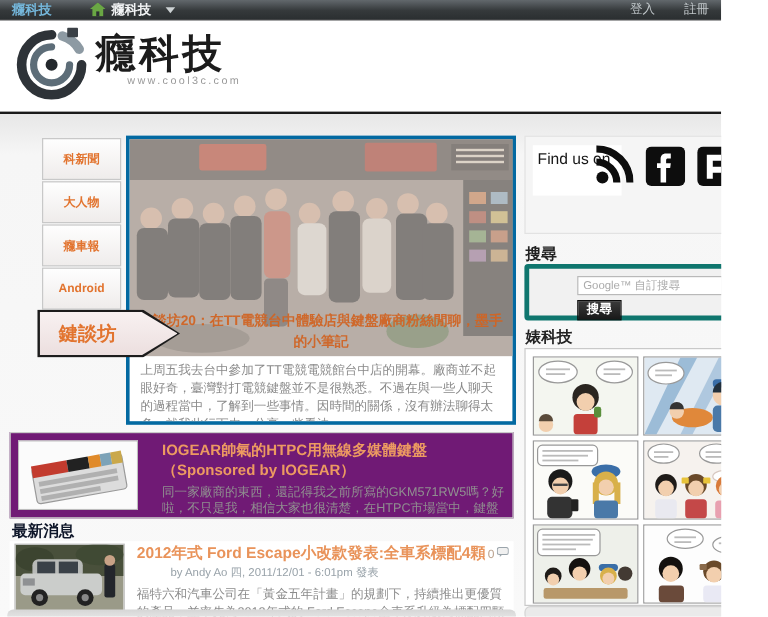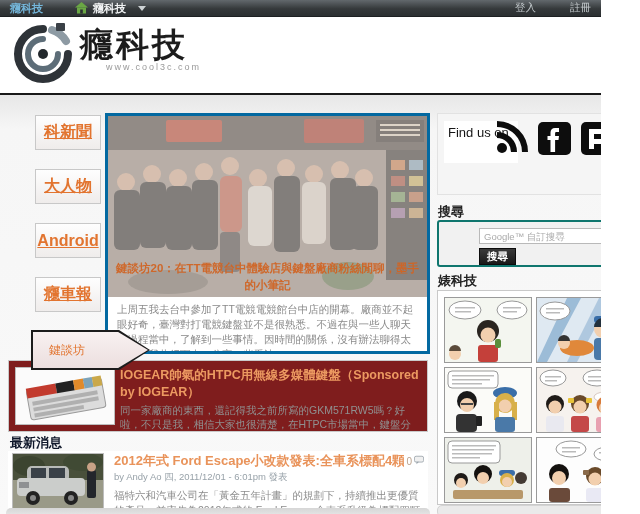--- a/index.html
+++ b/index.html
@@ -8,92 +8,92 @@
 
   
   .topbar{position:absolute;top:0;left:0;right:0;height:17px;
           background:linear-gradient(#62686c,#35393b 55%,#2b2f31);
           border-bottom:1px solid #1d2022;display:flex;align-items:center;padding:0 10px;box-sizing:border-box;z-index:30;}
   .tb-site{color:#74b6da;font-size:11px;font-weight:bold;margin-right:32px;cursor:pointer;}
   .tb-home{display:flex;align-items:center;gap:5px;cursor:pointer;}
   .tb-title{color:#f1f3f4;font-size:11px;font-weight:bold;}
   .tb-caret{width:0;height:0;border-left:4px solid transparent;border-right:4px solid transparent;
             border-top:5px solid #cdd2d4;margin-left:12px;}
-  .tb-right{margin-left:auto;display:flex;gap:34px;}
+  .tb-right{margin-left:auto;display:flex;gap:24px;}
   .tb-link{color:#c2c8cb;font-size:10.5px;cursor:pointer;}
 
   
   .header{position:absolute;top:17px;left:0;right:0;height:76px;background:#fff;
           border-bottom:2px solid #191919;z-index:20;}
   .logo{position:absolute;left:12px;top:6px;display:flex;cursor:pointer;}
   .logo-text-wrap{margin-left:6px;}
   .logo-title{font-size:33px;font-weight:bold;color:#1c1c1c;letter-spacing:3px;line-height:1.35;}
   .logo-sub{font-size:9px;color:#9a9a9a;letter-spacing:2px;margin:-6px 0 0 26px;text-align:right;}
 
   
   .content-bg{position:absolute;top:95px;left:0;right:0;bottom:0;
               background:linear-gradient(#e7e7e7,#f6f6f6 34px,#f9f9f9);}
 
   
   .sidenav{position:absolute;left:35px;top:115px;width:66px;z-index:5;}
-  .nav-item{box-sizing:border-box;width:66px;height:35px;margin-bottom:19px;
+  .nav-item{box-sizing:border-box;width:66px;height:35px;margin-bottom:1px;
             background:linear-gradient(#fefefe,#efeceb);border:1px solid #c8c8c8;
-            color:#e2742f;font-size:16px;font-weight:bold;
-            display:flex;align-items:center;justify-content:center;cursor:pointer;text-decoration:underline;}
+            color:#e2742f;font-size:10px;font-weight:bold;
+            display:flex;align-items:center;justify-content:center;cursor:pointer;}
   .nav-sel{position:relative;left:-4px;width:119px;height:40px;margin:-1px 0 1px 0;}
   .nav-sel .sel-outer{position:absolute;inset:0;background:#1c1c1c;
             clip-path:polygon(0 0,74% 0,100% 50%,74% 100%,0 100%);}
   .nav-sel .sel-inner{position:absolute;inset:2px;background:linear-gradient(#f8f1f1,#ecdfdf);
             clip-path:polygon(0 0,74% 0,100% 50%,74% 100%,0 100%);
             display:flex;align-items:center;padding-left:16px;box-sizing:border-box;
-            color:#e2742f;font-size:12px;font-weight:normal;text-align:center;}
+            color:#e2742f;font-size:16px;font-weight:bold;text-align:center;}
 
   
   .featured{position:absolute;left:105px;top:113px;width:325px;height:241px;
             background:#fff;border:3px solid #0369a1;box-sizing:border-box;z-index:4;}
   .photo{position:relative;width:100%;height:181px;overflow:hidden;cursor:pointer;}
   .photo svg{display:block;}
   .photo-title{position:absolute;left:0;right:0;bottom:3px;padding:0 8px;text-align:center;
                color:rgba(208,100,36,0.95);font-size:11.5px;font-weight:bold;line-height:1.5;}
   .feat-excerpt{padding:5px 9px;color:#8a8a8a;font-size:10.5px;line-height:1.42;overflow:hidden;height:44px;}
 
   
   .sponsored{position:absolute;left:8px;top:360px;width:420px;height:72px;box-sizing:border-box;
-             background:#7f1d1d;border:1px solid #c9c9c9;padding:6px;display:flex;gap:5px;overflow:hidden;}
+             background:#701a75;border:1px solid #c9c9c9;padding:6px;display:flex;gap:20px;overflow:hidden;}
   .thumb{flex:none;border:1px solid #bdbdbd;background:#fff;cursor:pointer;}
   .art-col{min-width:0;}
   .art-title{color:#ec9a61;font-size:12.5px;font-weight:bold;line-height:1.35;cursor:pointer;}
   .art-body{color:#909090;font-size:10.5px;line-height:1.4;margin-top:2px;overflow:hidden;}
 
   .latest-heading{position:absolute;left:10px;top:434px;font-size:13px;font-weight:bold;color:#0f172a;}
   .ford{position:absolute;left:8px;top:451px;width:420px;height:63px;box-sizing:border-box;
         background:#fff;padding:2px 4px;display:flex;gap:10px;overflow:hidden;}
   .ford-title-row{display:flex;align-items:baseline;gap:2px;}
   .ford-title{color:#e9935a;font-size:13px;font-weight:bold;line-height:1.2;cursor:pointer;
               white-space:nowrap;overflow:hidden;}
   .comment-count{color:#b9a08b;font-size:10px;}
-  .byline{color:#98a2a9;font-size:9.5px;margin-top:2px;}
+  .byline{color:#98a2a9;font-size:9.5px;margin-top:2px;margin-left:28px;}
   .ford-body{color:#8c8c8c;font-size:10.5px;line-height:1.45;margin-top:4px;overflow:hidden;}
 
   .bottom-bar-main{position:absolute;left:6px;top:508px;width:424px;height:10px;
                    background:linear-gradient(#d6d6d6,#ebebeb);border-radius:5px;}
   .bottom-bar-right{position:absolute;left:437px;top:505px;width:193px;height:12px;box-sizing:border-box;
                     background:#eaeaea;border:1px solid #d3d3d3;border-radius:5px;}
 
   
   .findus{position:absolute;left:437px;top:113px;width:193px;height:82px;box-sizing:border-box;
           background:#f5f5f5;border:1px solid #e2e2e2;}
   .findus-label-bg{position:absolute;left:6px;top:7px;width:74px;height:42px;background:#fff;}
   .findus-label{position:absolute;left:10px;top:11px;color:#161616;font-size:13px;}
   .social-row{position:absolute;left:56px;top:7px;display:flex;gap:10px;align-items:center;}
   .social-icon{cursor:pointer;display:block;}
 
   .rs-heading{position:absolute;left:438px;font-size:13px;font-weight:bold;color:#222;}
   .search-box{position:absolute;left:437px;top:220px;width:193px;height:47px;box-sizing:border-box;
-              background:#f1f1f1;border:2px solid #0f766e;border-radius:3px;}
+              background:#f1f1f1;border:4px solid #0f766e;border-radius:3px;}
   .search-input{position:absolute;left:40px;top:6px;width:142px;height:16px;box-sizing:border-box;
                 border:1px solid #b9b9b9;background:#fff;font-size:9.5px;color:#777;
                 padding:1px 4px;font-family:"Liberation Sans",sans-serif;}
   .search-input::placeholder{color:#aaa;}
   .search-btn{position:absolute;left:40px;top:26px;width:37px;height:17px;
               background:linear-gradient(#3a3a3a,#191919);border:1px solid #0c0c0c;
               color:#fff;font-size:10.5px;font-weight:bold;line-height:15px;text-align:center;
               cursor:pointer;font-family:"Liberation Sans",sans-serif;padding:0;}
 
   .comic-box{position:absolute;left:437px;top:290px;width:193px;height:215px;box-sizing:border-box;
@@ -137,22 +137,22 @@
         <div class="logo-sub">www.cool3c.com</div>
       </div>
     </div>
   </div>
 
   <div class="content-bg"></div>
 
   <div class="sidenav">
     <div class="nav-item">科新聞</div>
     <div class="nav-item">大人物</div>
+    <div class="nav-item">癮車報</div>
     <div class="nav-item">Android</div>
-    <div class="nav-item">癮車報</div>
     <div class="nav-sel">
       <div class="sel-outer"></div>
       <div class="sel-inner">鍵談坊</div>
     </div>
   </div>
 
   <div class="featured">
     <div class="photo">
       <svg width="323" height="181" viewBox="0 0 323 181">
         <rect width="323" height="181" fill="#8e8178"></rect>

